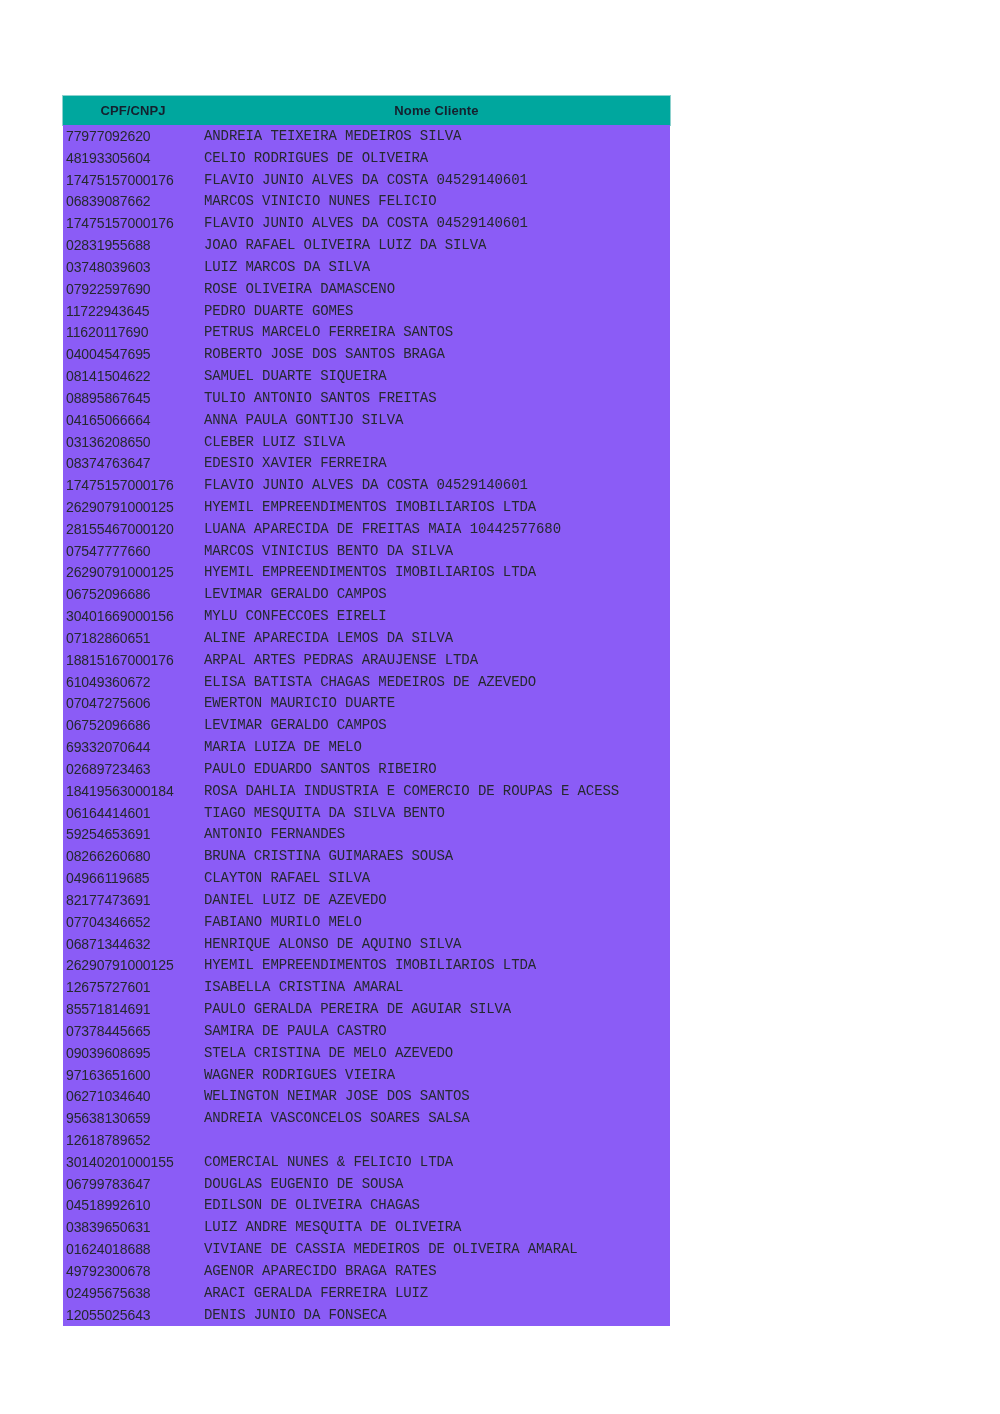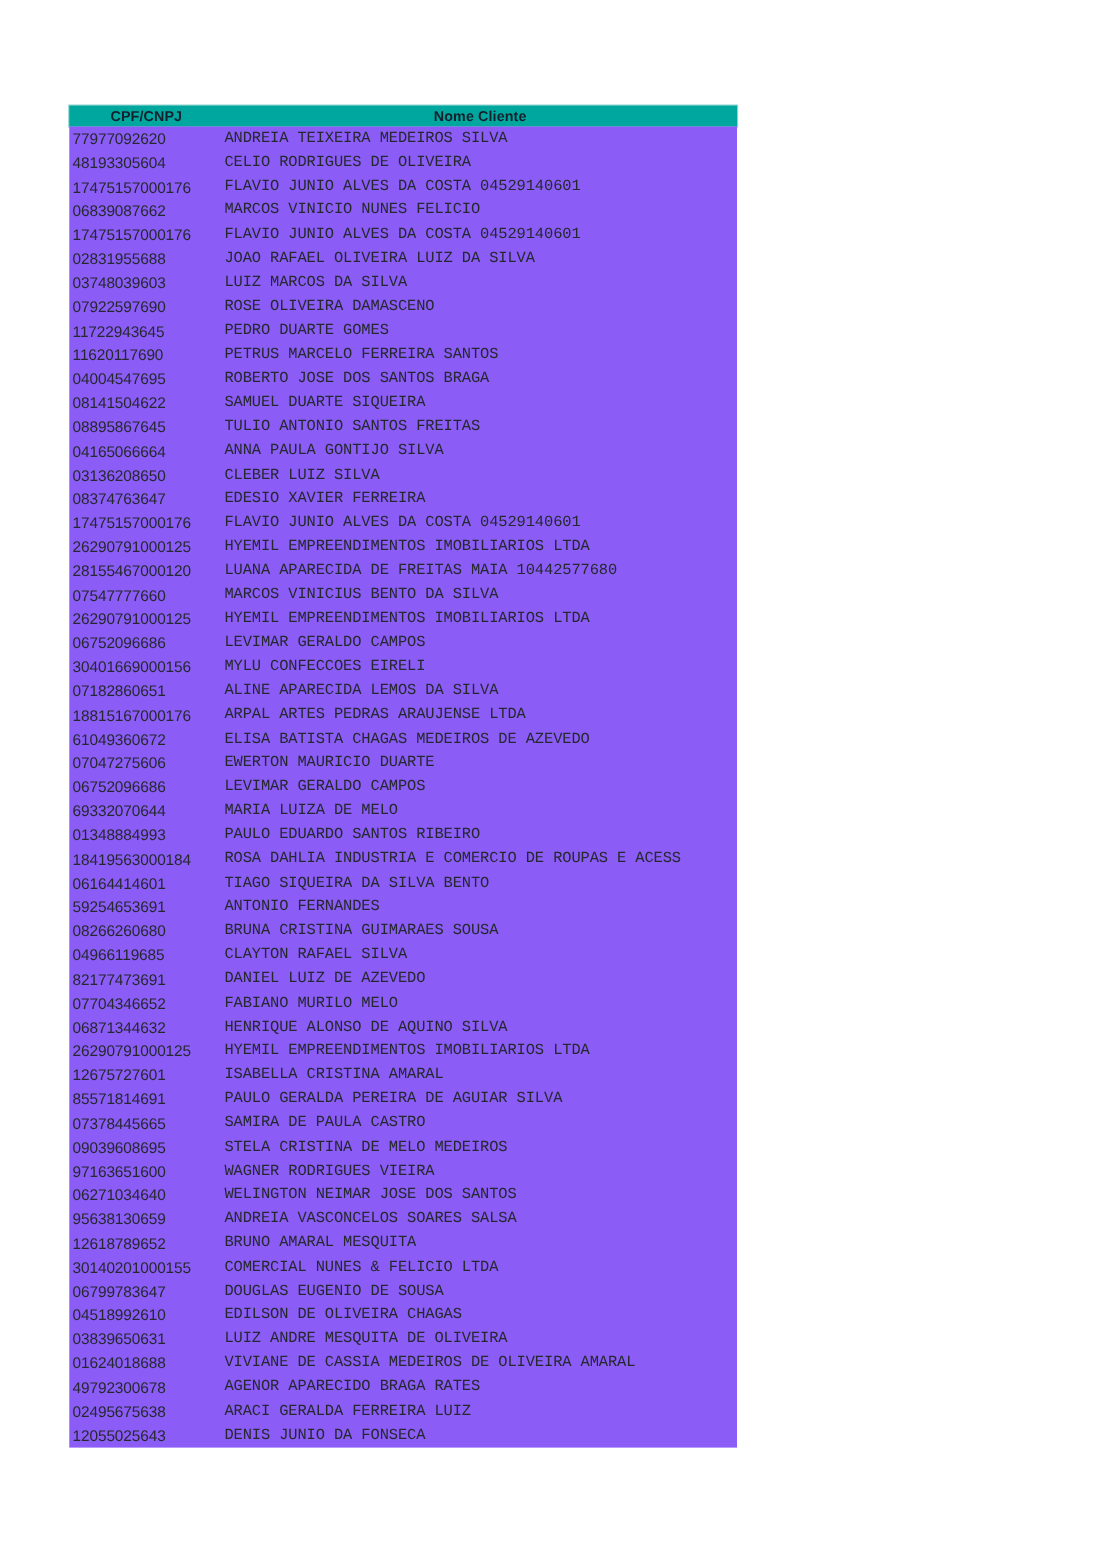--- a/index.html
+++ b/index.html
@@ -15,21 +15,21 @@
     overflow: hidden;
   }
   .sheet {
     position: absolute;
     left: 63px;
     top: 96px;
     width: 607px;
   }
   .thead {
     display: flex;
-    height: 19px;
+    height: 29px;
     background: #00A79E;
     box-shadow: 0 0 0 1px #8ed2ce;
   }
   .th {
     display: flex;
     align-items: center;
     justify-content: center;
     font-size: 13px;
     font-weight: bold;
     color: #14202E;
@@ -212,32 +212,32 @@
     <div class="td col-cpf">06752096686</div>
     <div class="td col-nome">LEVIMAR GERALDO CAMPOS</div>
   </div>
 
   <div class="tr">
     <div class="td col-cpf">69332070644</div>
     <div class="td col-nome">MARIA LUIZA DE MELO</div>
   </div>
 
   <div class="tr">
-    <div class="td col-cpf">01348884993</div>
+    <div class="td col-cpf">02689723463</div>
     <div class="td col-nome">PAULO EDUARDO SANTOS RIBEIRO</div>
   </div>
 
   <div class="tr">
     <div class="td col-cpf">18419563000184</div>
     <div class="td col-nome">ROSA DAHLIA INDUSTRIA E COMERCIO DE ROUPAS E ACESS</div>
   </div>
 
   <div class="tr">
     <div class="td col-cpf">06164414601</div>
-    <div class="td col-nome">TIAGO SIQUEIRA DA SILVA BENTO</div>
+    <div class="td col-nome">TIAGO MESQUITA DA SILVA BENTO</div>
   </div>
 
   <div class="tr">
     <div class="td col-cpf">59254653691</div>
     <div class="td col-nome">ANTONIO FERNANDES</div>
   </div>
 
   <div class="tr">
     <div class="td col-cpf">08266260680</div>
     <div class="td col-nome">BRUNA CRISTINA GUIMARAES SOUSA</div>
@@ -278,41 +278,40 @@
     <div class="td col-nome">PAULO GERALDA PEREIRA DE AGUIAR SILVA</div>
   </div>
 
   <div class="tr">
     <div class="td col-cpf">07378445665</div>
     <div class="td col-nome">SAMIRA DE PAULA CASTRO</div>
   </div>
 
   <div class="tr">
     <div class="td col-cpf">09039608695</div>
-    <div class="td col-nome">STELA CRISTINA DE MELO MEDEIROS</div>
+    <div class="td col-nome">STELA CRISTINA DE MELO AZEVEDO</div>
   </div>
 
   <div class="tr">
     <div class="td col-cpf">97163651600</div>
     <div class="td col-nome">WAGNER RODRIGUES VIEIRA</div>
   </div>
 
   <div class="tr">
     <div class="td col-cpf">06271034640</div>
     <div class="td col-nome">WELINGTON NEIMAR JOSE DOS SANTOS</div>
   </div>
 
   <div class="tr">
     <div class="td col-cpf">95638130659</div>
     <div class="td col-nome">ANDREIA VASCONCELOS SOARES SALSA</div>
   </div>
 
   <div class="tr">
     <div class="td col-cpf">12618789652</div>
-    <div class="td col-nome">BRUNO AMARAL MESQUITA</div>
   </div>
 
   <div class="tr">
     <div class="td col-cpf">30140201000155</div>
     <div class="td col-nome">COMERCIAL NUNES &amp; FELICIO LTDA</div>
   </div>
 
   <div class="tr">
     <div class="td col-cpf">06799783647</div>
     <div class="td col-nome">DOUGLAS EUGENIO DE SOUSA</div>

